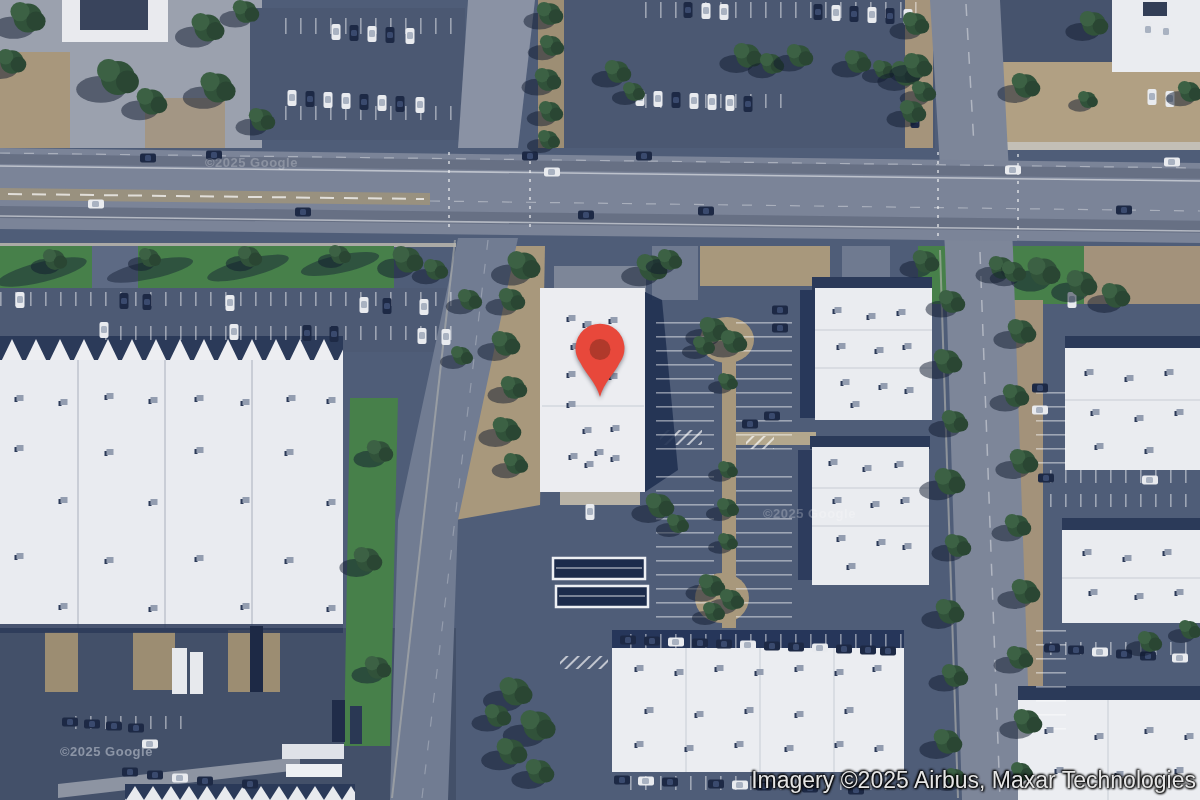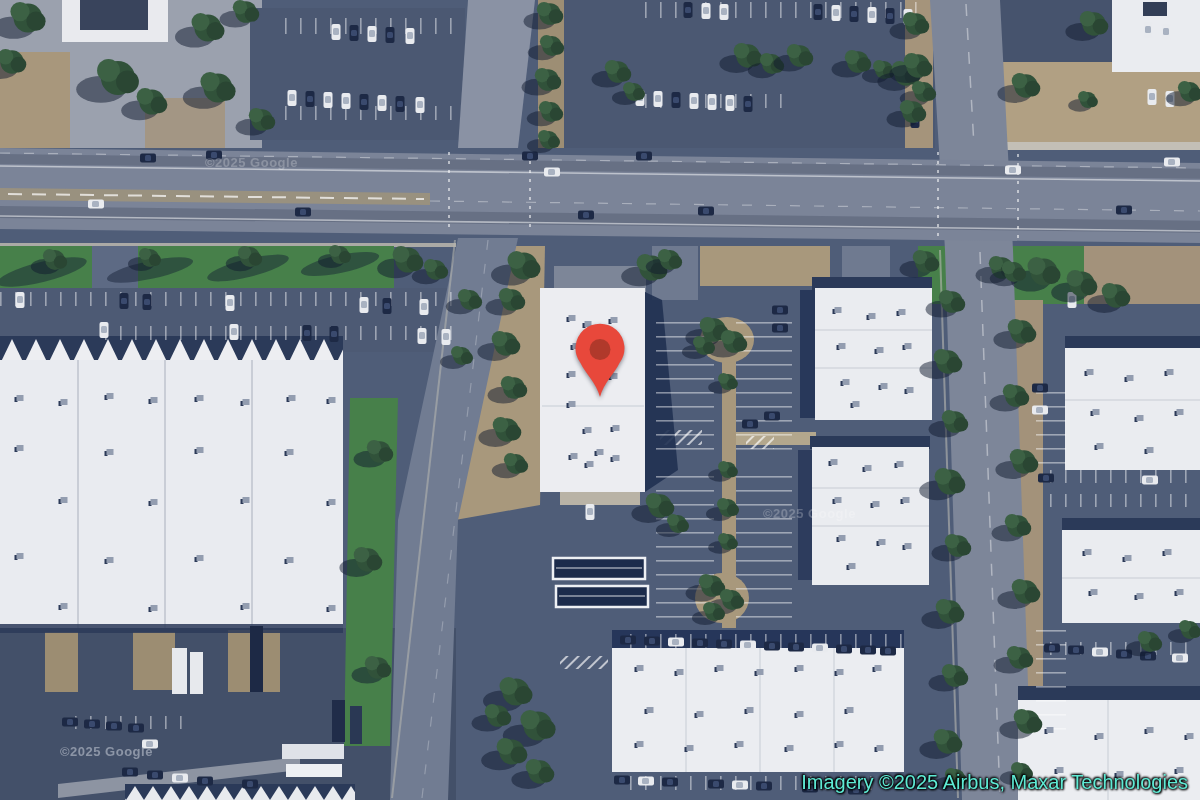--- a/index.html
+++ b/index.html
@@ -23,22 +23,22 @@
     text-shadow:
       -2px -2px 0 #1c1e21, 2px -2px 0 #1c1e21,
       -2px  2px 0 #1c1e21, 2px  2px 0 #1c1e21,
       -2px  0   0 #1c1e21, 2px  0   0 #1c1e21,
        0   -2px 0 #1c1e21, 0    2px 0 #1c1e21,
        0    3px 5px rgba(0,0,0,.55);
     cursor:pointer;
   }
   
   .attribution{
-    position:absolute;right:12px;bottom:6px;z-index:6;
-    font-size:20px;color:#5eead4;
+    position:absolute;right:4px;bottom:6px;z-index:6;
+    font-size:23px;color:#e5e5e5;
     text-shadow:0 0 3px #000,0 0 3px #000,1px 1px 2px #000,-1px -1px 2px #000;
   }
   .watermark{
     position:absolute;z-index:4;font-size:13px;font-weight:700;
     color:rgba(255,255,255,.24);letter-spacing:.5px;white-space:nowrap;
   }
   .watermark.wm-road{left:205px;top:155px;}
   .watermark.wm-mid{left:763px;top:506px;}
   .watermark.wm-logo{left:60px;top:744px;color:rgba(200,206,216,.55);}
 </style>

